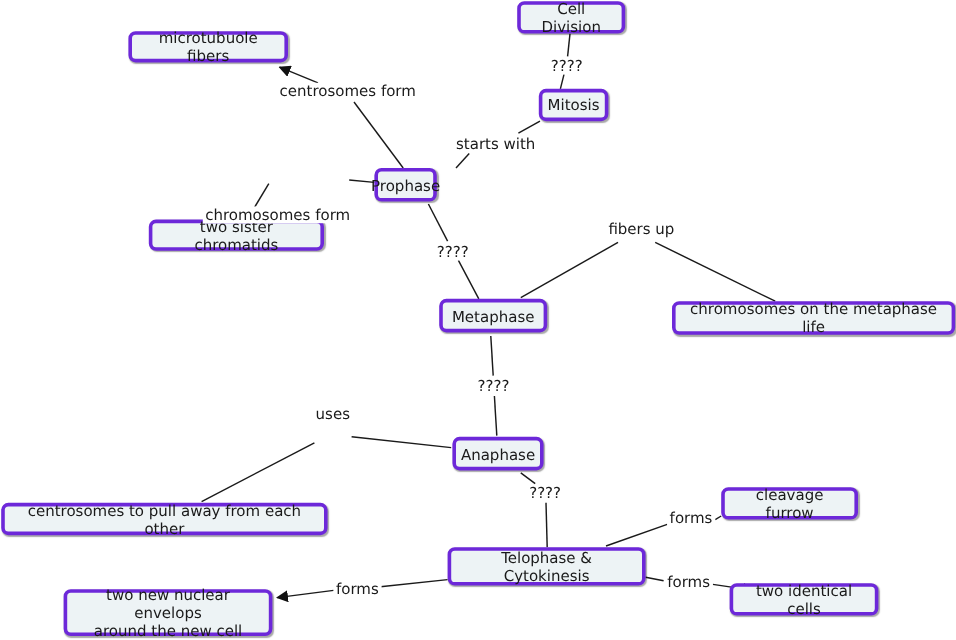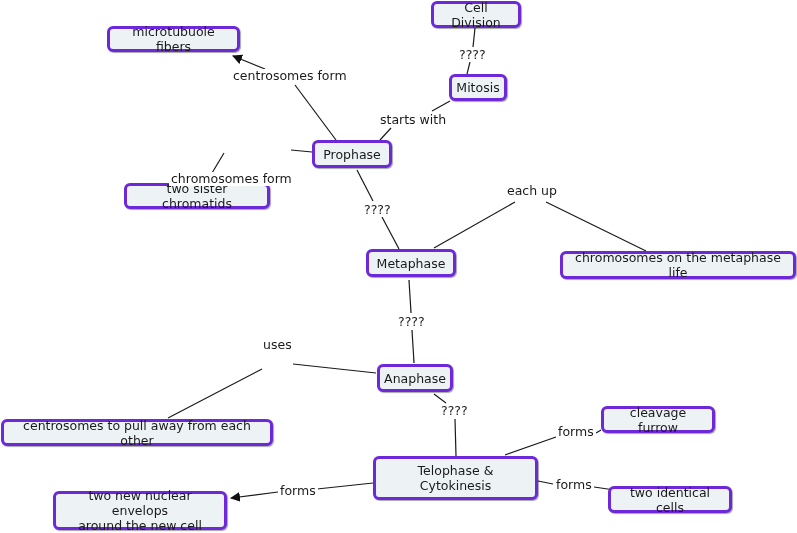--- a/index.html
+++ b/index.html
@@ -64,37 +64,37 @@
       <line x1="278" y1="492" x2="231" y2="498" marker-end="url(#arrow)"></line>
 
       <line x1="538" y1="481" x2="553" y2="484"></line>
       <line x1="594" y1="487" x2="628" y2="492" marker-end="url(#arrow)"></line>
     </g>
   </svg>
 
   <div class="node" style="left:431px;top:1px;width:90px;height:27px;">Cell Division</div>
   <div class="node" style="left:449px;top:74px;width:58px;height:27px;">Mitosis</div>
   <div class="node" style="left:107px;top:26px;width:133px;height:26px;">microtubuole fibers</div>
-  <div class="node" style="left:312px;top:140px;width:80px;height:28px;">Prophase</div>
+  <div class="node" style="left:312px;top:140px;width:52px;height:28px;">Prophase</div>
   <div class="node" style="left:124px;top:183px;width:146px;height:26px;">two sister chromatids</div>
   <div class="node" style="left:366px;top:249px;width:90px;height:28px;">Metaphase</div>
   <div class="node" style="left:560px;top:251px;width:236px;height:28px;">chromosomes on the metaphase life</div>
   <div class="node" style="left:377px;top:364px;width:76px;height:28px;">Anaphase</div>
   <div class="node" style="left:1px;top:419px;width:272px;height:27px;">centrosomes to pull away from each other</div>
-  <div class="node" style="left:373px;top:456px;width:165px;height:44px;">Telophase &amp; Cytokinesis</div>
+  <div class="node" style="left:373px;top:456px;width:165px;height:32px;">Telophase &amp; Cytokinesis</div>
   <div class="node" style="left:601px;top:406px;width:114px;height:27px;">cleavage furrow</div>
   <div class="node" style="left:53px;top:491px;width:174px;height:39px;">two new nuclear envelops
 around the new cell</div>
   <div class="node" style="left:608px;top:486px;width:124px;height:27px;">two identical cells</div>
 
   <div class="lbl" style="left:457px;top:48px;">????</div>
   <div class="lbl" style="left:231px;top:69px;">centrosomes form</div>
   <div class="lbl" style="left:378px;top:113px;">starts with</div>
   <div class="lbl" style="left:169px;top:136px;margin-top:36px;">chromosomes form</div>
   <div class="lbl" style="left:362px;top:203px;">????</div>
-  <div class="lbl" style="left:505px;top:184px;">each up</div>
+  <div class="lbl" style="left:505px;top:184px;">fibers up</div>
   <div class="lbl" style="left:396px;top:315px;">????</div>
   <div class="lbl" style="left:261px;top:338px;">uses</div>
   <div class="lbl" style="left:439px;top:404px;">????</div>
   <div class="lbl" style="left:556px;top:425px;">forms</div>
   <div class="lbl" style="left:278px;top:484px;">forms</div>
   <div class="lbl" style="left:554px;top:478px;">forms</div>
 </div>
 
 </body></html>

